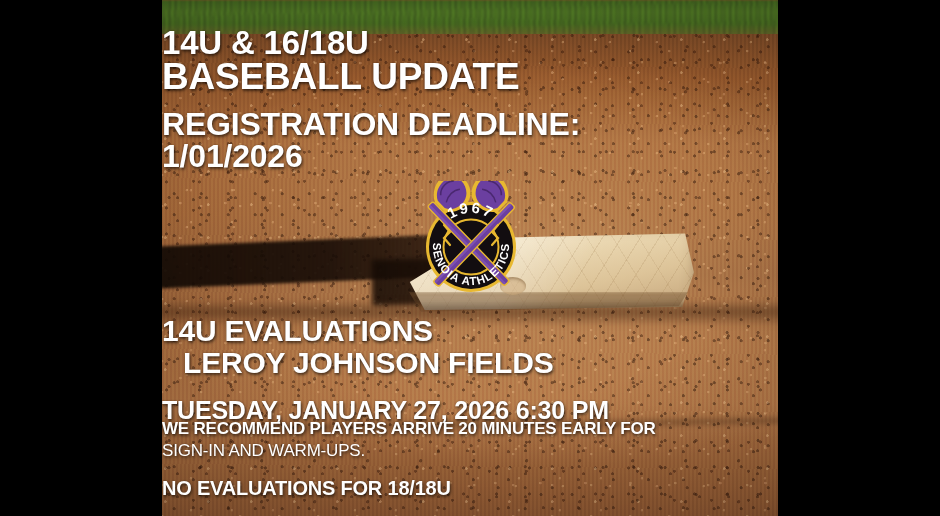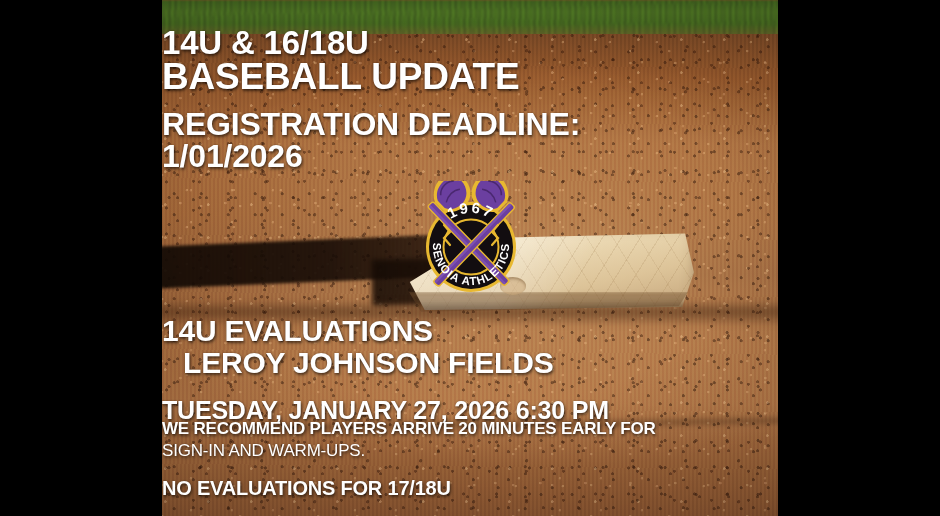--- a/index.html
+++ b/index.html
@@ -345,17 +345,17 @@
     <div class="tx l-title2">BASEBALL UPDATE</div>
     <div class="tx l-dead2">1/01/2026</div>
 
     <div class="tx l-ev1">14U EVALUATIONS</div>
     <div class="tx l-ev2">LEROY JOHNSON FIELDS</div>
     <div class="tx l-ev3">TUESDAY, JANUARY 27, 2026 6:30 PM</div>
 
     <div class="tx l-note1">WE RECOMMEND PLAYERS ARRIVE 20 MINUTES EARLY FOR</div>
     <div class="tx l-note2">SIGN-IN AND WARM-UPS.</div>
 
-    <div class="tx l-foot">NO EVALUATIONS FOR 17/18U</div>
+    <div class="tx l-foot">NO EVALUATIONS FOR 18/18U</div>
 
   </div>
 
 </div>
 
 </body></html>

